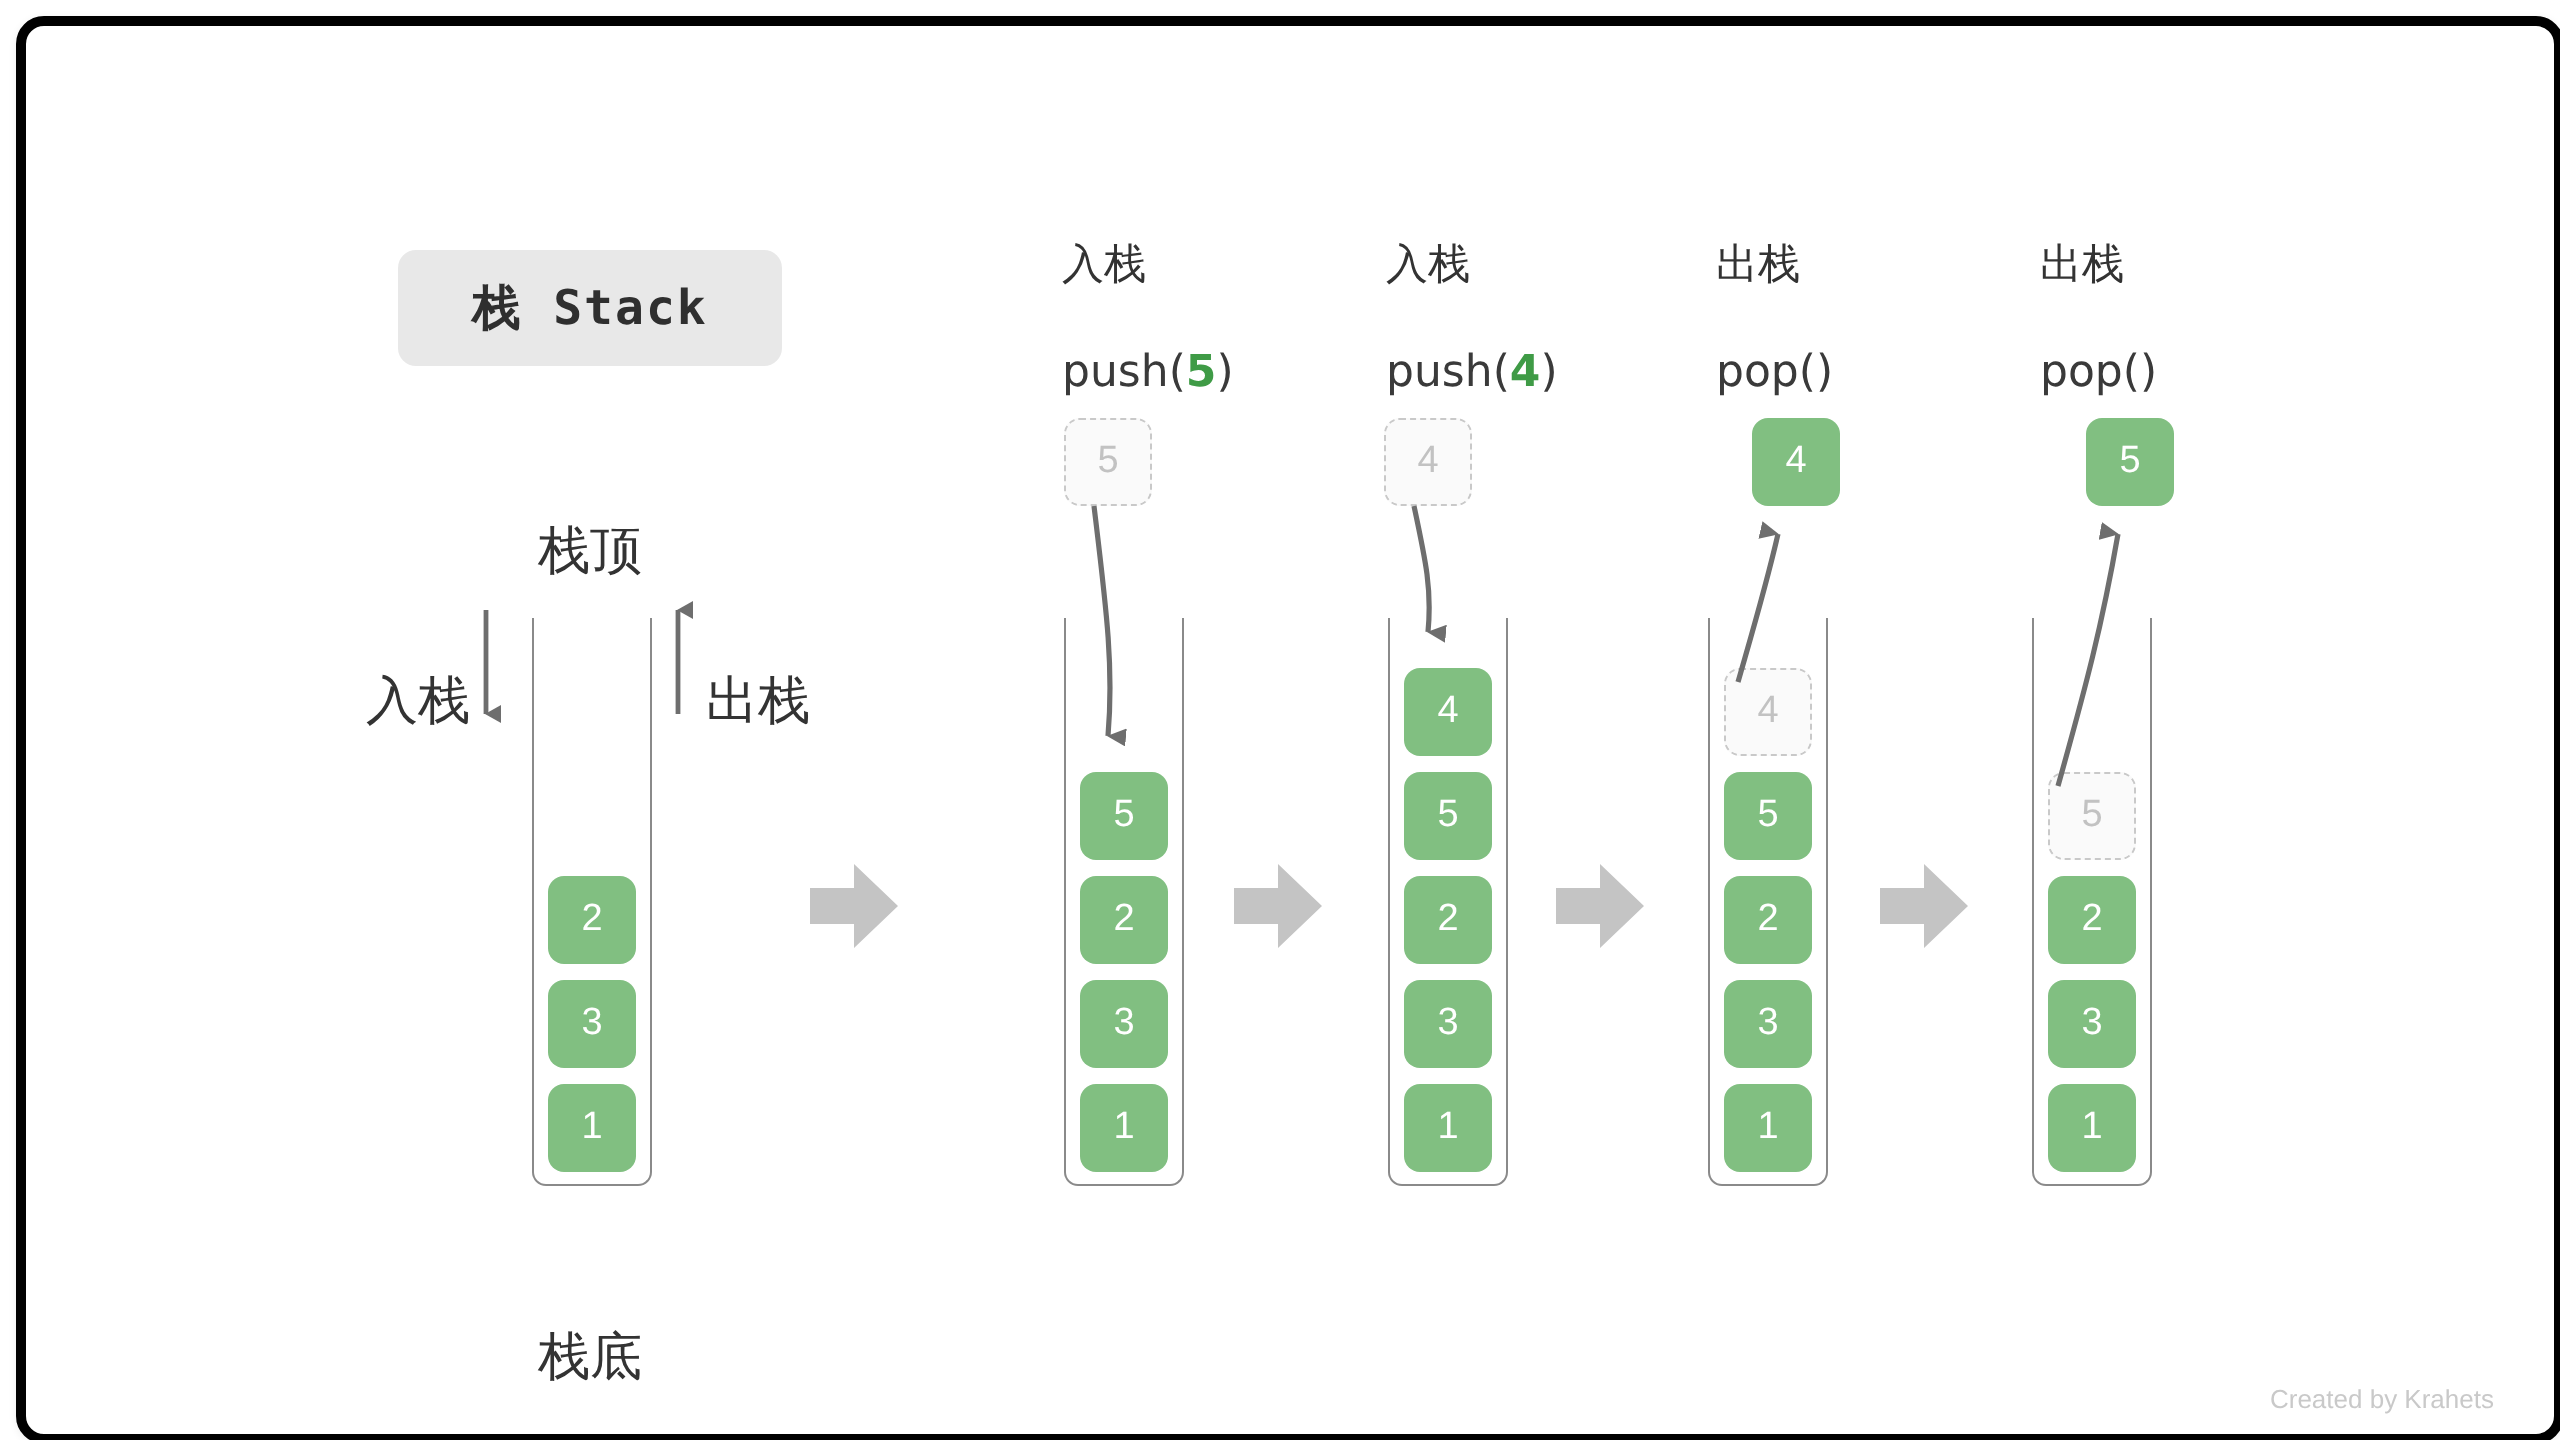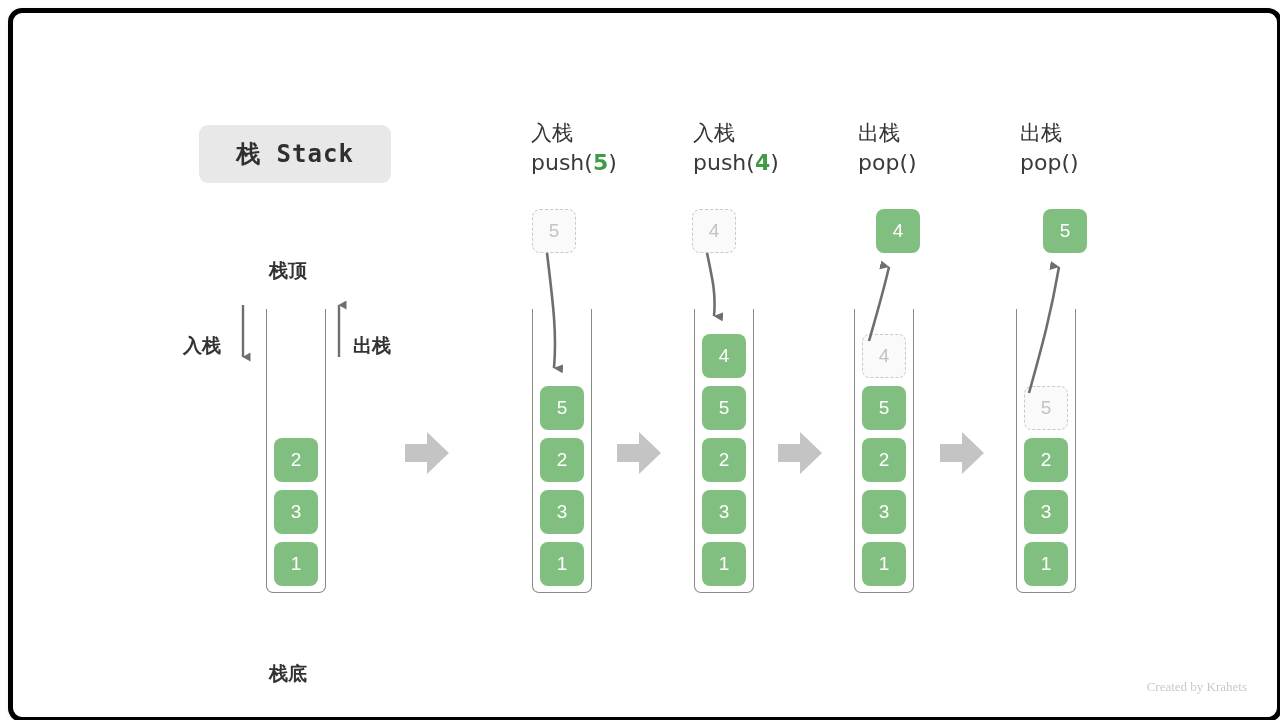--- a/index.html
+++ b/index.html
@@ -11,48 +11,48 @@
         box-shadow:0 1px 4px rgba(0,0,0,0.07);overflow:hidden;}
 
   
   .title-badge{position:absolute;left:186px;top:112px;width:192px;height:58px;
         background:#e8e8e8;border-radius:9px;display:flex;align-items:center;
         justify-content:center;}
   .title-badge .t{font-family:"DejaVu Sans Mono","Liberation Mono",monospace;
         font-size:24px;font-weight:bold;color:#2f2f2f;letter-spacing:1px;}
 
   
-  .cn-label{position:absolute;font-size:19px;font-weight:bold;color:#333;
+  .cn-label{position:absolute;font-size:26px;font-weight:normal;color:#333;
         white-space:nowrap;}
   .op-head{position:absolute;white-space:nowrap;text-align:left;}
   .op-head .cn{display:block;font-size:21px;font-weight:normal;color:#333;
         line-height:28px;}
   .op-head .code{display:block;font-size:22px;color:#3a3a3a;line-height:32px;
-        font-family:"DejaVu Sans","Liberation Sans",sans-serif;}
+        font-family:"DejaVu Sans","Liberation Sans",sans-serif;margin-top:24px;}
   .op-head .code .arg{color:#3f9b46;font-weight:bold;}
 
   
   .stack-box{position:absolute;border-left:1.5px solid #8a8a8a;
         border-right:1.5px solid #8a8a8a;border-bottom:1.5px solid #8a8a8a;
         border-top:none;border-radius:0 0 7px 7px;box-sizing:border-box;
         background:transparent;}
 
   
   .cell{position:absolute;width:44px;height:44px;border-radius:8px;
         display:flex;align-items:center;justify-content:center;
         font-size:19px;box-sizing:border-box;}
   .cell.solid{background:#81bf81;color:#ffffff;}
   .cell.ghost{background:#fafafa;border:1.6px dashed #c9c9c9;color:#c2c2c2;}
 
   
   .overlay{position:absolute;left:0;top:0;width:1264px;height:704px;
         pointer-events:none;}
 
-  .credit{position:absolute;right:30px;bottom:22px;font-size:13px;color:#c9c9c9;
-        font-family:Liberation Serif, serif;margin-left:20px;}
+  .credit{position:absolute;right:30px;bottom:10px;font-size:13px;color:#c9c9c9;
+        font-family:Liberation Sans, sans-serif;margin-left:20px;}
 </style>
 </head>
 <body>
 
 <div class="card">
 
   <div class="title-badge">
     <span class="t">栈 Stack</span>
   </div>
 

